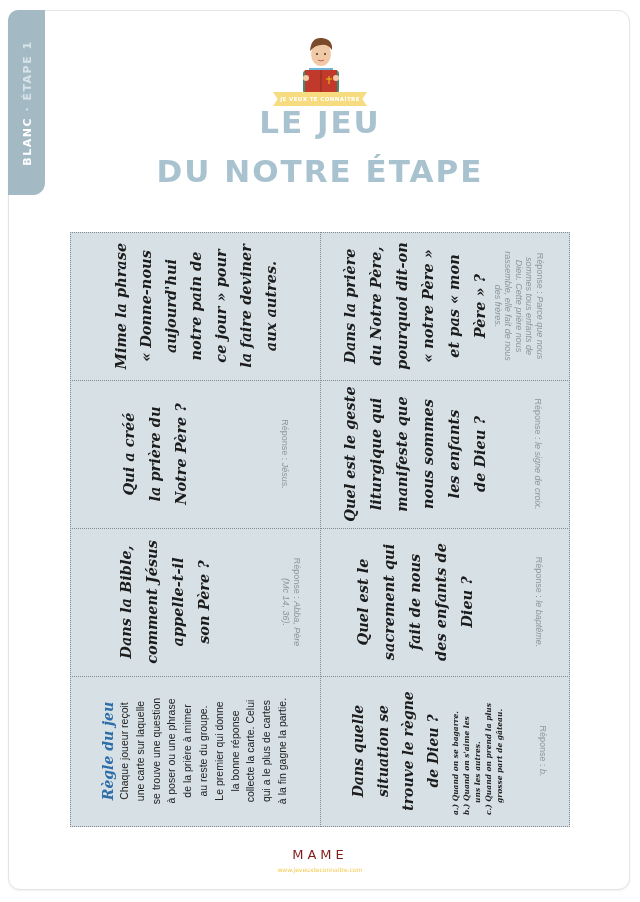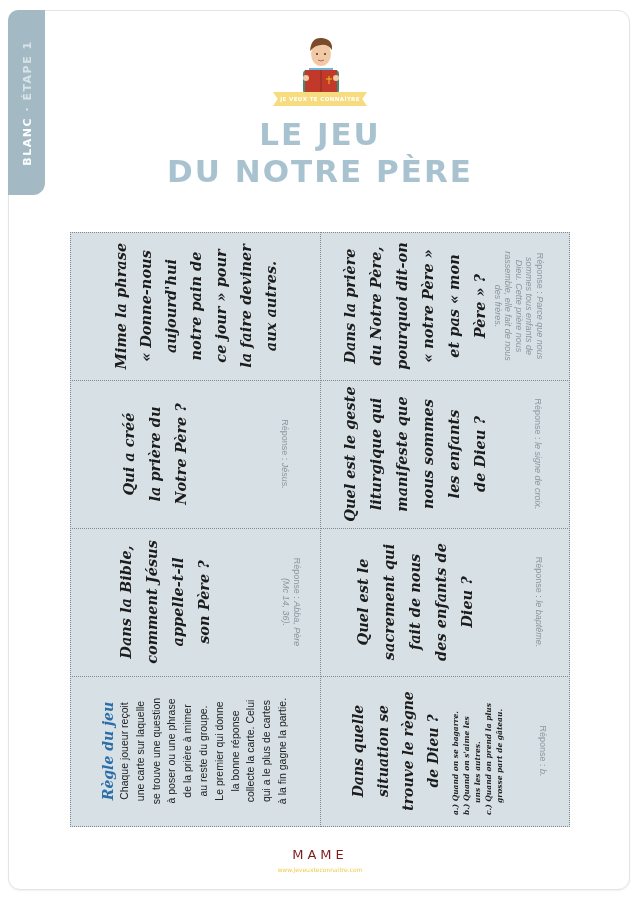--- a/index.html
+++ b/index.html
@@ -6,21 +6,21 @@
   body{width:640px;height:902px;position:relative;overflow:hidden;font-family:"Liberation Sans",sans-serif;}
   .page{position:absolute;left:8px;top:10px;width:620px;height:878px;border:1px solid #e4e4e4;border-radius:12px;background:#fff;box-shadow:0 1px 2px rgba(0,0,0,0.06);}
   .tab{position:absolute;left:8px;top:10px;width:37px;height:185px;background:#a3b9c4;border-radius:10px 0 0 0;border-bottom-right-radius:12px;}
   .tab-text{position:absolute;left:50%;top:50%;transform:translate(-50%,-50%) rotate(-90deg);white-space:nowrap;font-family:"DejaVu Sans",sans-serif;font-weight:bold;font-size:11px;letter-spacing:1.5px;}
   .tab-text .a{color:#ffffff;}
   .tab-text .b{color:#d7e3e9;}
   .hero{position:absolute;left:295px;top:34px;width:52px;height:60px;}
   .ribbon{position:absolute;left:273px;top:92px;width:94px;height:14px;background:#f6dc7e;clip-path:polygon(0 0,100% 0,95% 50%,100% 100%,0 100%,5% 50%);display:flex;align-items:center;justify-content:center;}
   .ribbon span{font-family:"DejaVu Sans",sans-serif;font-weight:bold;font-size:5.5px;color:#ffffff;letter-spacing:0.4px;}
   .title{position:absolute;left:0;width:640px;text-align:center;font-family:"DejaVu Sans",sans-serif;font-size:31px;letter-spacing:2px;color:#a9c2cf;font-weight:bold;}
-  .title.l1{top:116px;}
+  .title.l1{top:104px;}
   .title.l2{top:153px;}
   .grid{position:absolute;left:70px;top:232px;width:499px;height:594px;display:grid;grid-template-columns:250px 249px;grid-template-rows:148px 148px 148px 150px;}
   .card{position:relative;background:#d6e0e5;border:1px dotted #7d8a91;box-sizing:border-box;overflow:hidden;margin:-0.5px;}
   .q{position:absolute;left:50%;top:50%;transform:translate(-50%,-50%) rotate(-90deg);font-family:"DejaVu Serif",serif;font-style:italic;font-weight:bold;color:#1c1c1c;text-align:center;}
   .r{position:absolute;top:50%;transform:translate(50%,-50%) rotate(90deg);font-family:"Liberation Sans",sans-serif;font-size:9px;line-height:10.5px;color:#8c979d;text-align:center;white-space:nowrap;}
   .r i{font-style:italic;}
   .rule{position:absolute;left:50%;top:50%;transform:translate(-50%,-50%) rotate(-90deg);width:138px;text-align:center;}
   .rule-title{font-family:"DejaVu Serif",serif;font-style:italic;font-weight:bold;font-size:14px;color:#2e6ea8;margin-bottom:1px;}
   .rule-body{font-family:"Liberation Sans",sans-serif;font-size:10.5px;line-height:15.8px;color:#222;}
   .opts{font-family:"DejaVu Serif",serif;font-style:italic;font-weight:bold;font-size:7.5px;line-height:11px;color:#222;text-align:left;margin-top:4px;padding-left:6px;}
@@ -48,21 +48,21 @@
   <line x1="26" y1="36" x2="26" y2="58" stroke="#8e2a1f" stroke-width="1"></line>
   <path d="M34 42 v8 M31 45 h6" stroke="#f1c40f" stroke-width="1"></path>
   <circle cx="11" cy="44" r="3" fill="#f2c9a5"></circle>
     <circle cx="41" cy="44" r="3" fill="#f2c9a5"></circle>
 </svg>
 <div class="ribbon">
     <span>JE VEUX TE CONNAÎTRE</span>
   </div>
 
 <div class="title l1">LE JEU</div>
-<div class="title l2">DU NOTRE PÈRE</div>
+<div class="title l2">DU NOTRE ÉTAPE</div>
 
 <div class="grid">
 
   <div class="card">
     <div class="q" style="font-size:14.5px;line-height:25px;width:150px;">
       <div>Mime la phrase</div>
       <div>« Donne-nous</div>
       <div>aujourd'hui</div>
       <div>notre pain de</div>
       <div>ce jour » pour</div>

